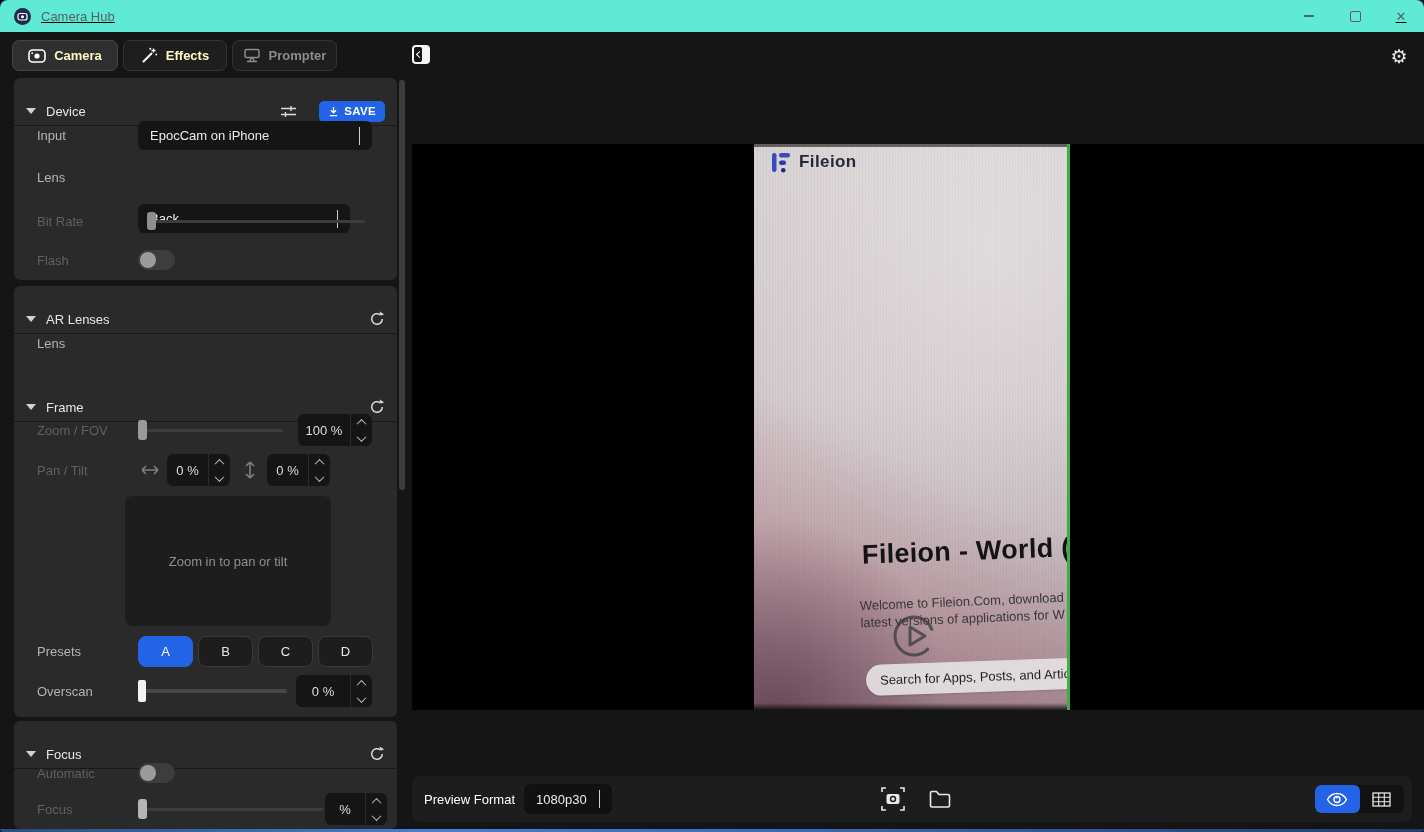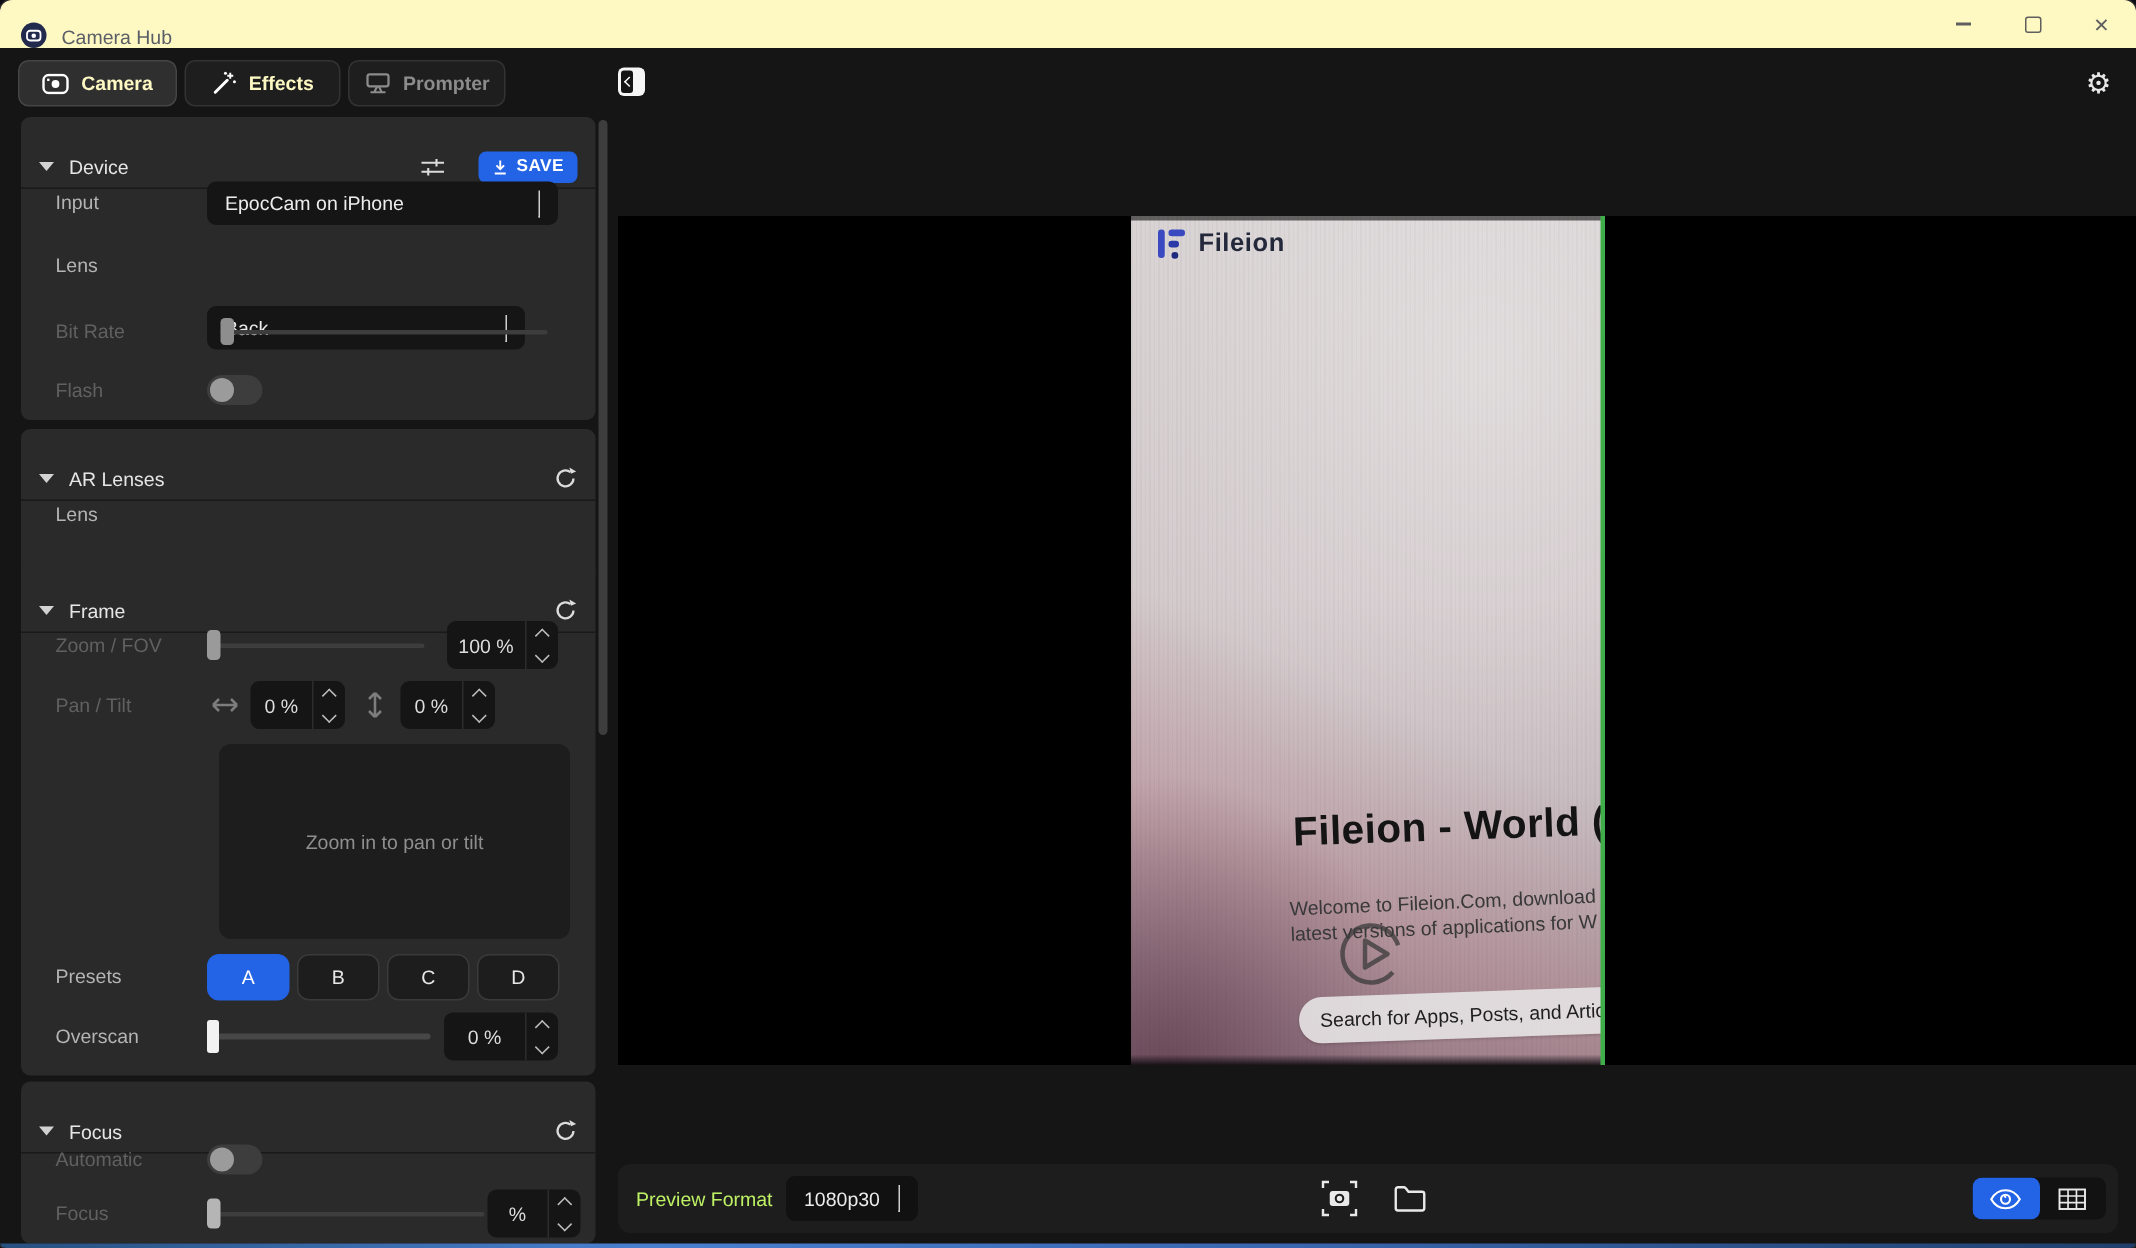--- a/index.html
+++ b/index.html
@@ -1,19 +1,19 @@
 <!DOCTYPE html>
 <html><head>
 <meta charset="utf-8">
 <style>
   html,body{margin:0;padding:0;background:#0b0d12;}
   .window{position:relative;width:1424px;height:832px;font-family:"Liberation Sans",sans-serif;
     background:#151516;border-radius:8px 8px 4px 4px;overflow:hidden;box-shadow:0 0 0 1px rgba(90,90,90,.4);}
   
-  .titlebar{position:absolute;top:0;left:0;right:0;height:32px;background:#fef9c3;display:flex;align-items:flex-end;}
+  .titlebar{position:absolute;top:0;left:0;right:0;height:32px;background:#5eead4;display:flex;align-items:center;text-decoration:underline;}
   .app-icon{width:17px;height:17px;border-radius:50%;background:#222a4e;margin-left:14px;display:flex;align-items:center;justify-content:center;}
   .tb-title{margin-left:10px;font-size:13px;color:#5a5e66;}
   .winbtns{margin-left:auto;display:flex;}
   .winbtn{width:46px;height:32px;display:flex;align-items:center;justify-content:center;color:#5f5f5f;font-size:13px;}
   .min-glyph{width:10px;height:1.5px;background:#5f5f5f;}
   .max-glyph{width:9px;height:9px;border:1.2px solid #5f5f5f;border-radius:2px;}
   
   .tab{position:absolute;top:40px;height:31px;border-radius:7px;display:flex;align-items:center;justify-content:center;gap:8px;
     font-size:13px;font-weight:700;color:#fef9c3;background:#1e1e1f;border:1px solid #333;box-sizing:border-box;}
   .tab.active{background:#2f2f30;border-color:#454545;}
@@ -233,21 +233,21 @@
       <div class="sval">0 %</div>
       <div class="arrows">
           <div>
             <span class="cv up"></span>
           </div>
           <div>
             <span class="cv dn"></span>
           </div>
         </div>
     </div>
-    <div class="pan-box" style="left:132px;top:122px;width:234px;height:130px;">
+    <div class="pan-box" style="left:111px;top:122px;width:206px;height:130px;">
       <span>Zoom in to pan or tilt</span>
     </div>
     <div class="lbl" style="top:277px;">Presets</div>
     <div class="preset active" style="left:124px;top:262px;">A</div>
     <div class="preset" style="left:184px;top:262px;">B</div>
     <div class="preset" style="left:244px;top:262px;">C</div>
     <div class="preset" style="left:304px;top:262px;">D</div>
     <div class="lbl" style="top:317px;">Overscan</div>
     <div class="track" style="left:124px;top:315px;width:149px;height:4px;background:#474747;"></div>
     <div class="thumb" style="left:124px;top:306px;width:8px;height:22px;background:#f2f2f2;border-radius:2px;"></div>
@@ -318,21 +318,21 @@
       </svg>
       <div class="photo-el search-pill" style="left:112px;top:517px;">
         <span>Search for Apps, Posts, and Articles</span>
       </div>
       <div class="photo-el" style="left:0;right:0;bottom:0;height:7px;background:linear-gradient(180deg,rgba(10,8,12,0),rgba(10,8,12,.85));"></div>
       <div class="photo-el" style="right:0;top:0;bottom:0;width:3px;background:#3fae4a;"></div>
     </div>
   </div>
 
   <div class="bottombar">
-    <div style="position:absolute;left:12px;top:0;height:46px;display:flex;align-items:center;font-size:13px;color:#bef264;">Preview Format</div>
+    <div style="position:absolute;left:12px;top:0;height:46px;display:flex;align-items:center;font-size:13px;color:#ffffff;">Preview Format</div>
     <div class="select" style="left:112px;top:8px;width:88px;height:30px;background:#111;">
       <span class="val">1080p30</span>
       <span class="chev"><span class="chevron"></span></span>
     </div>
     <div class="iconbtn" style="left:463px;top:5px;width:36px;height:36px;">
       <svg width="30" height="30" viewBox="0 0 30 30">
         <path d="M4 8V4h4M22 4h4v4M26 22v4h-4M8 26H4v-4" fill="none" stroke="#e9e9e9" stroke-width="1.6"></path>
         <rect x="8.5" y="10" width="13" height="10" rx="2" fill="#e9e9e9"></rect>
         <circle cx="15" cy="15" r="3.2" fill="#1d1d1e"></circle>
           <circle cx="15" cy="15" r="1.8" fill="#e9e9e9"></circle>

